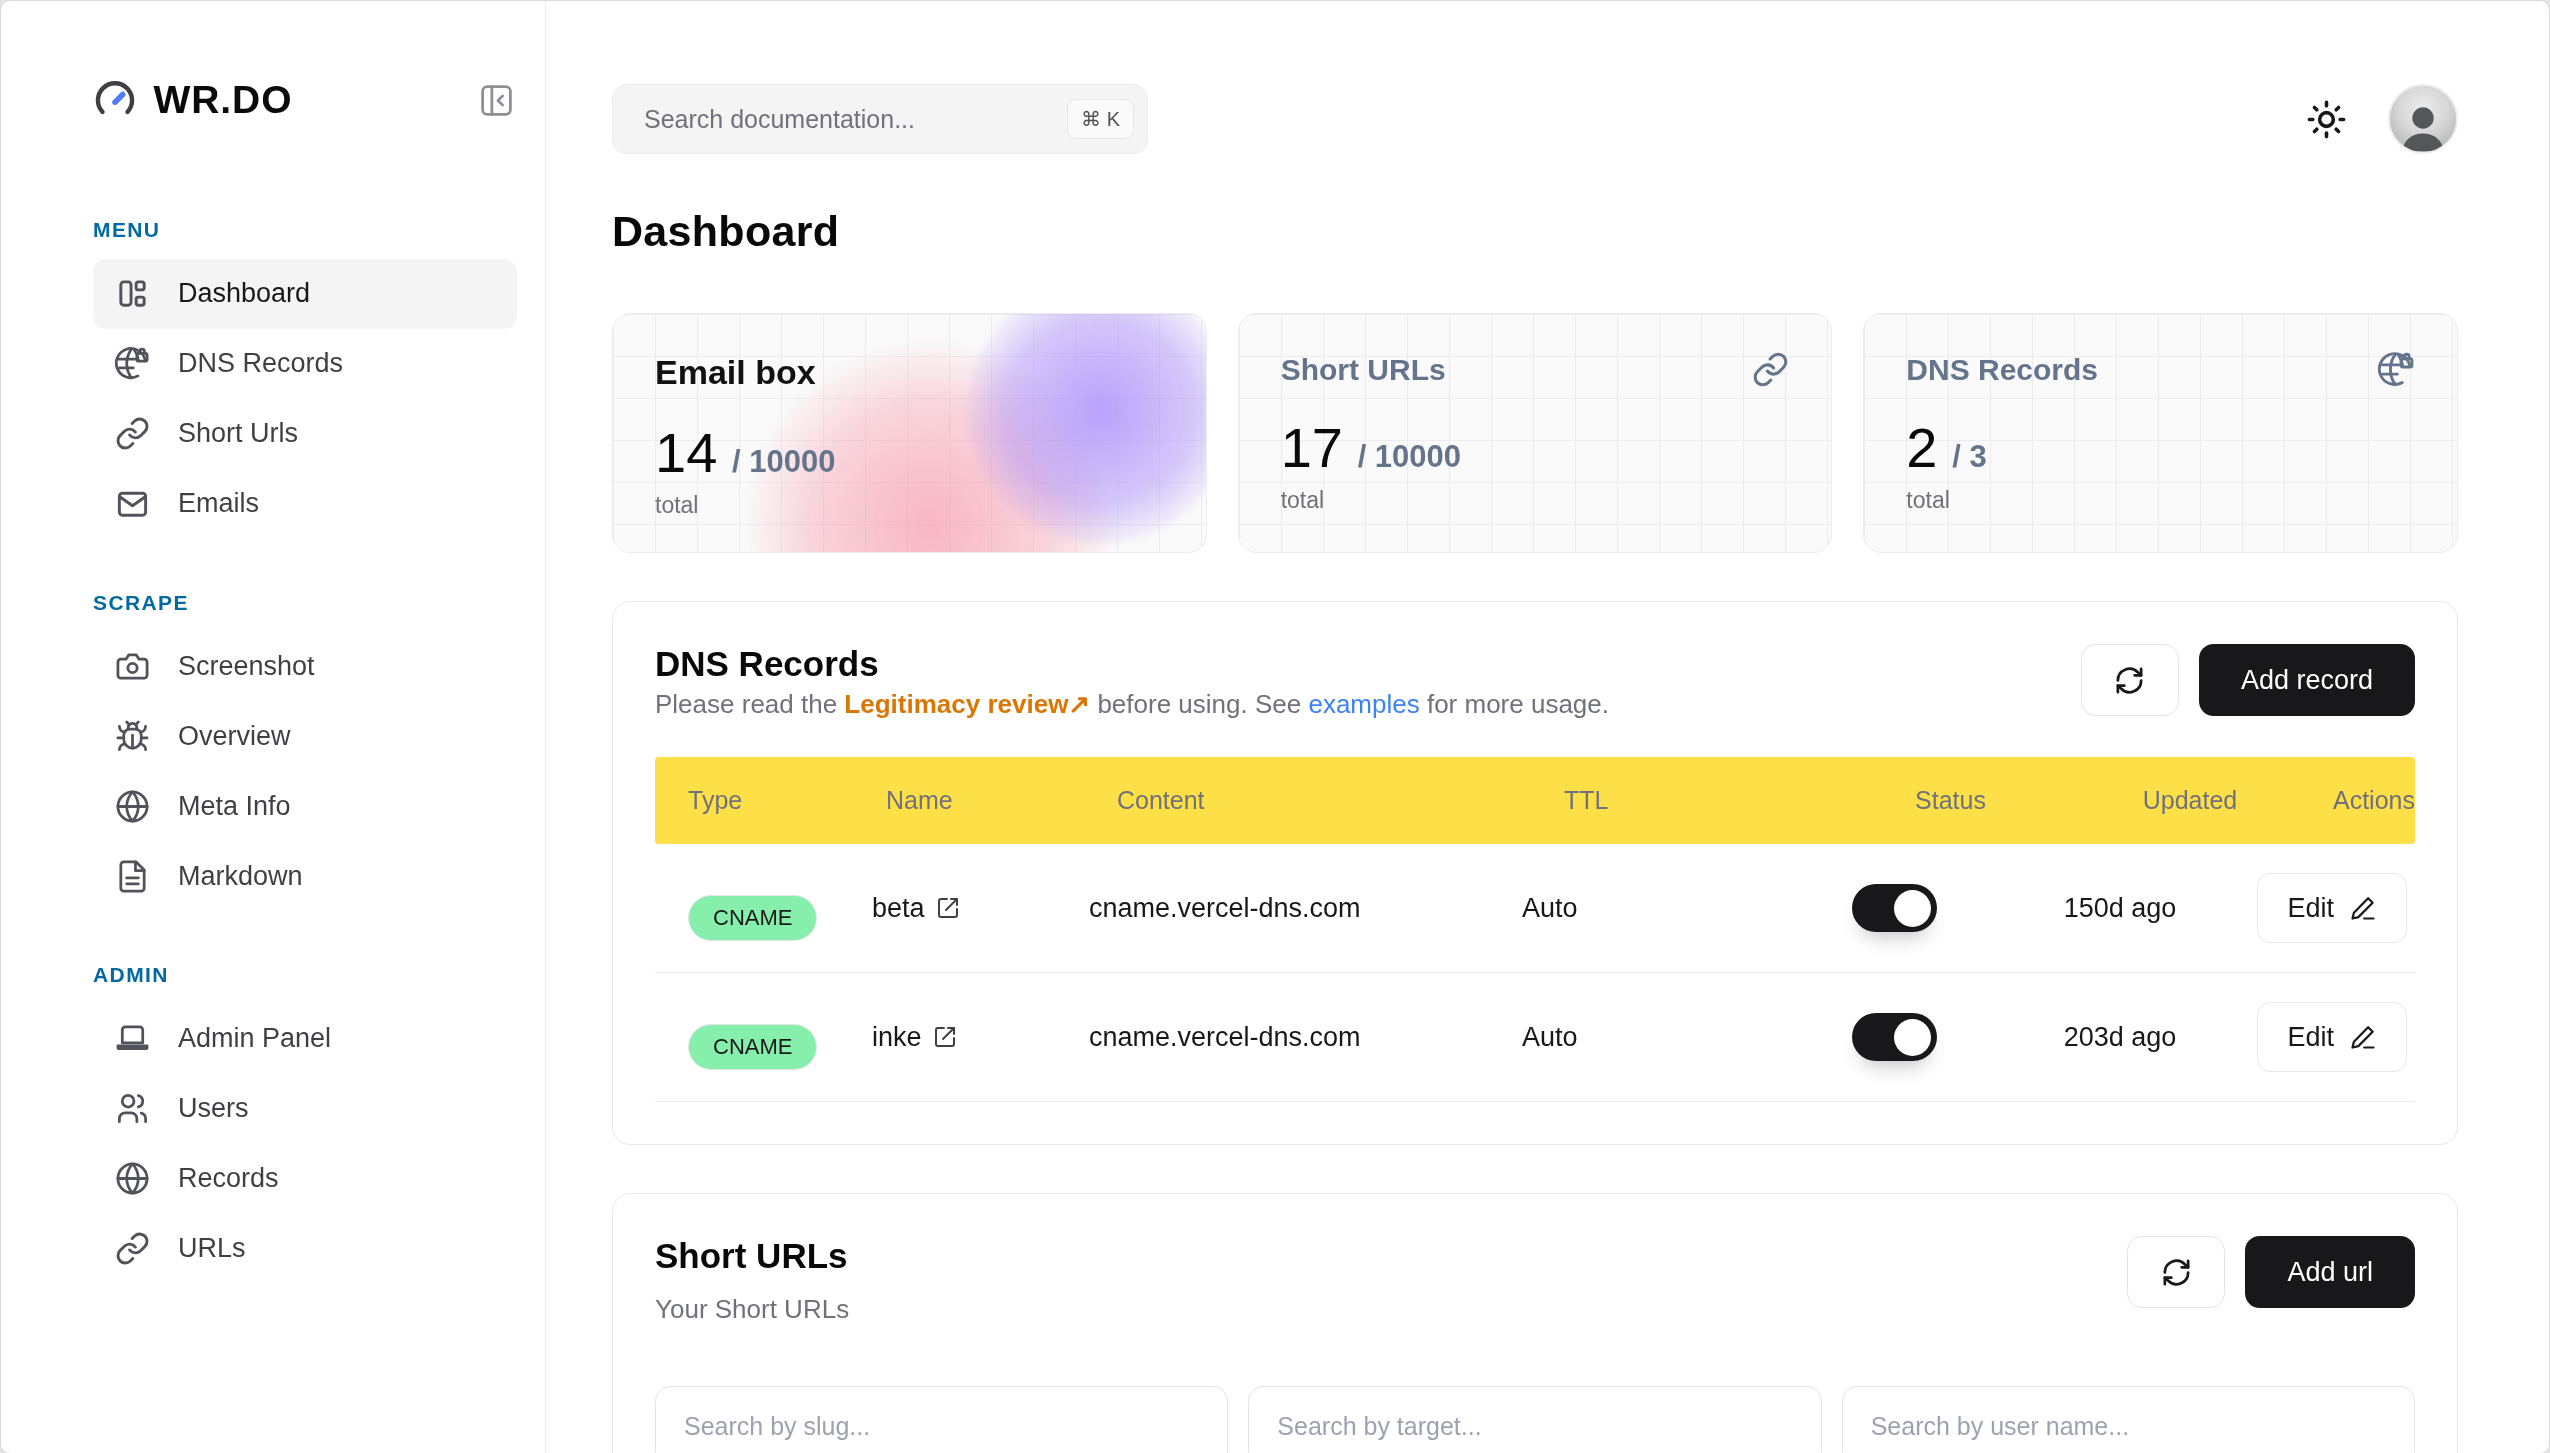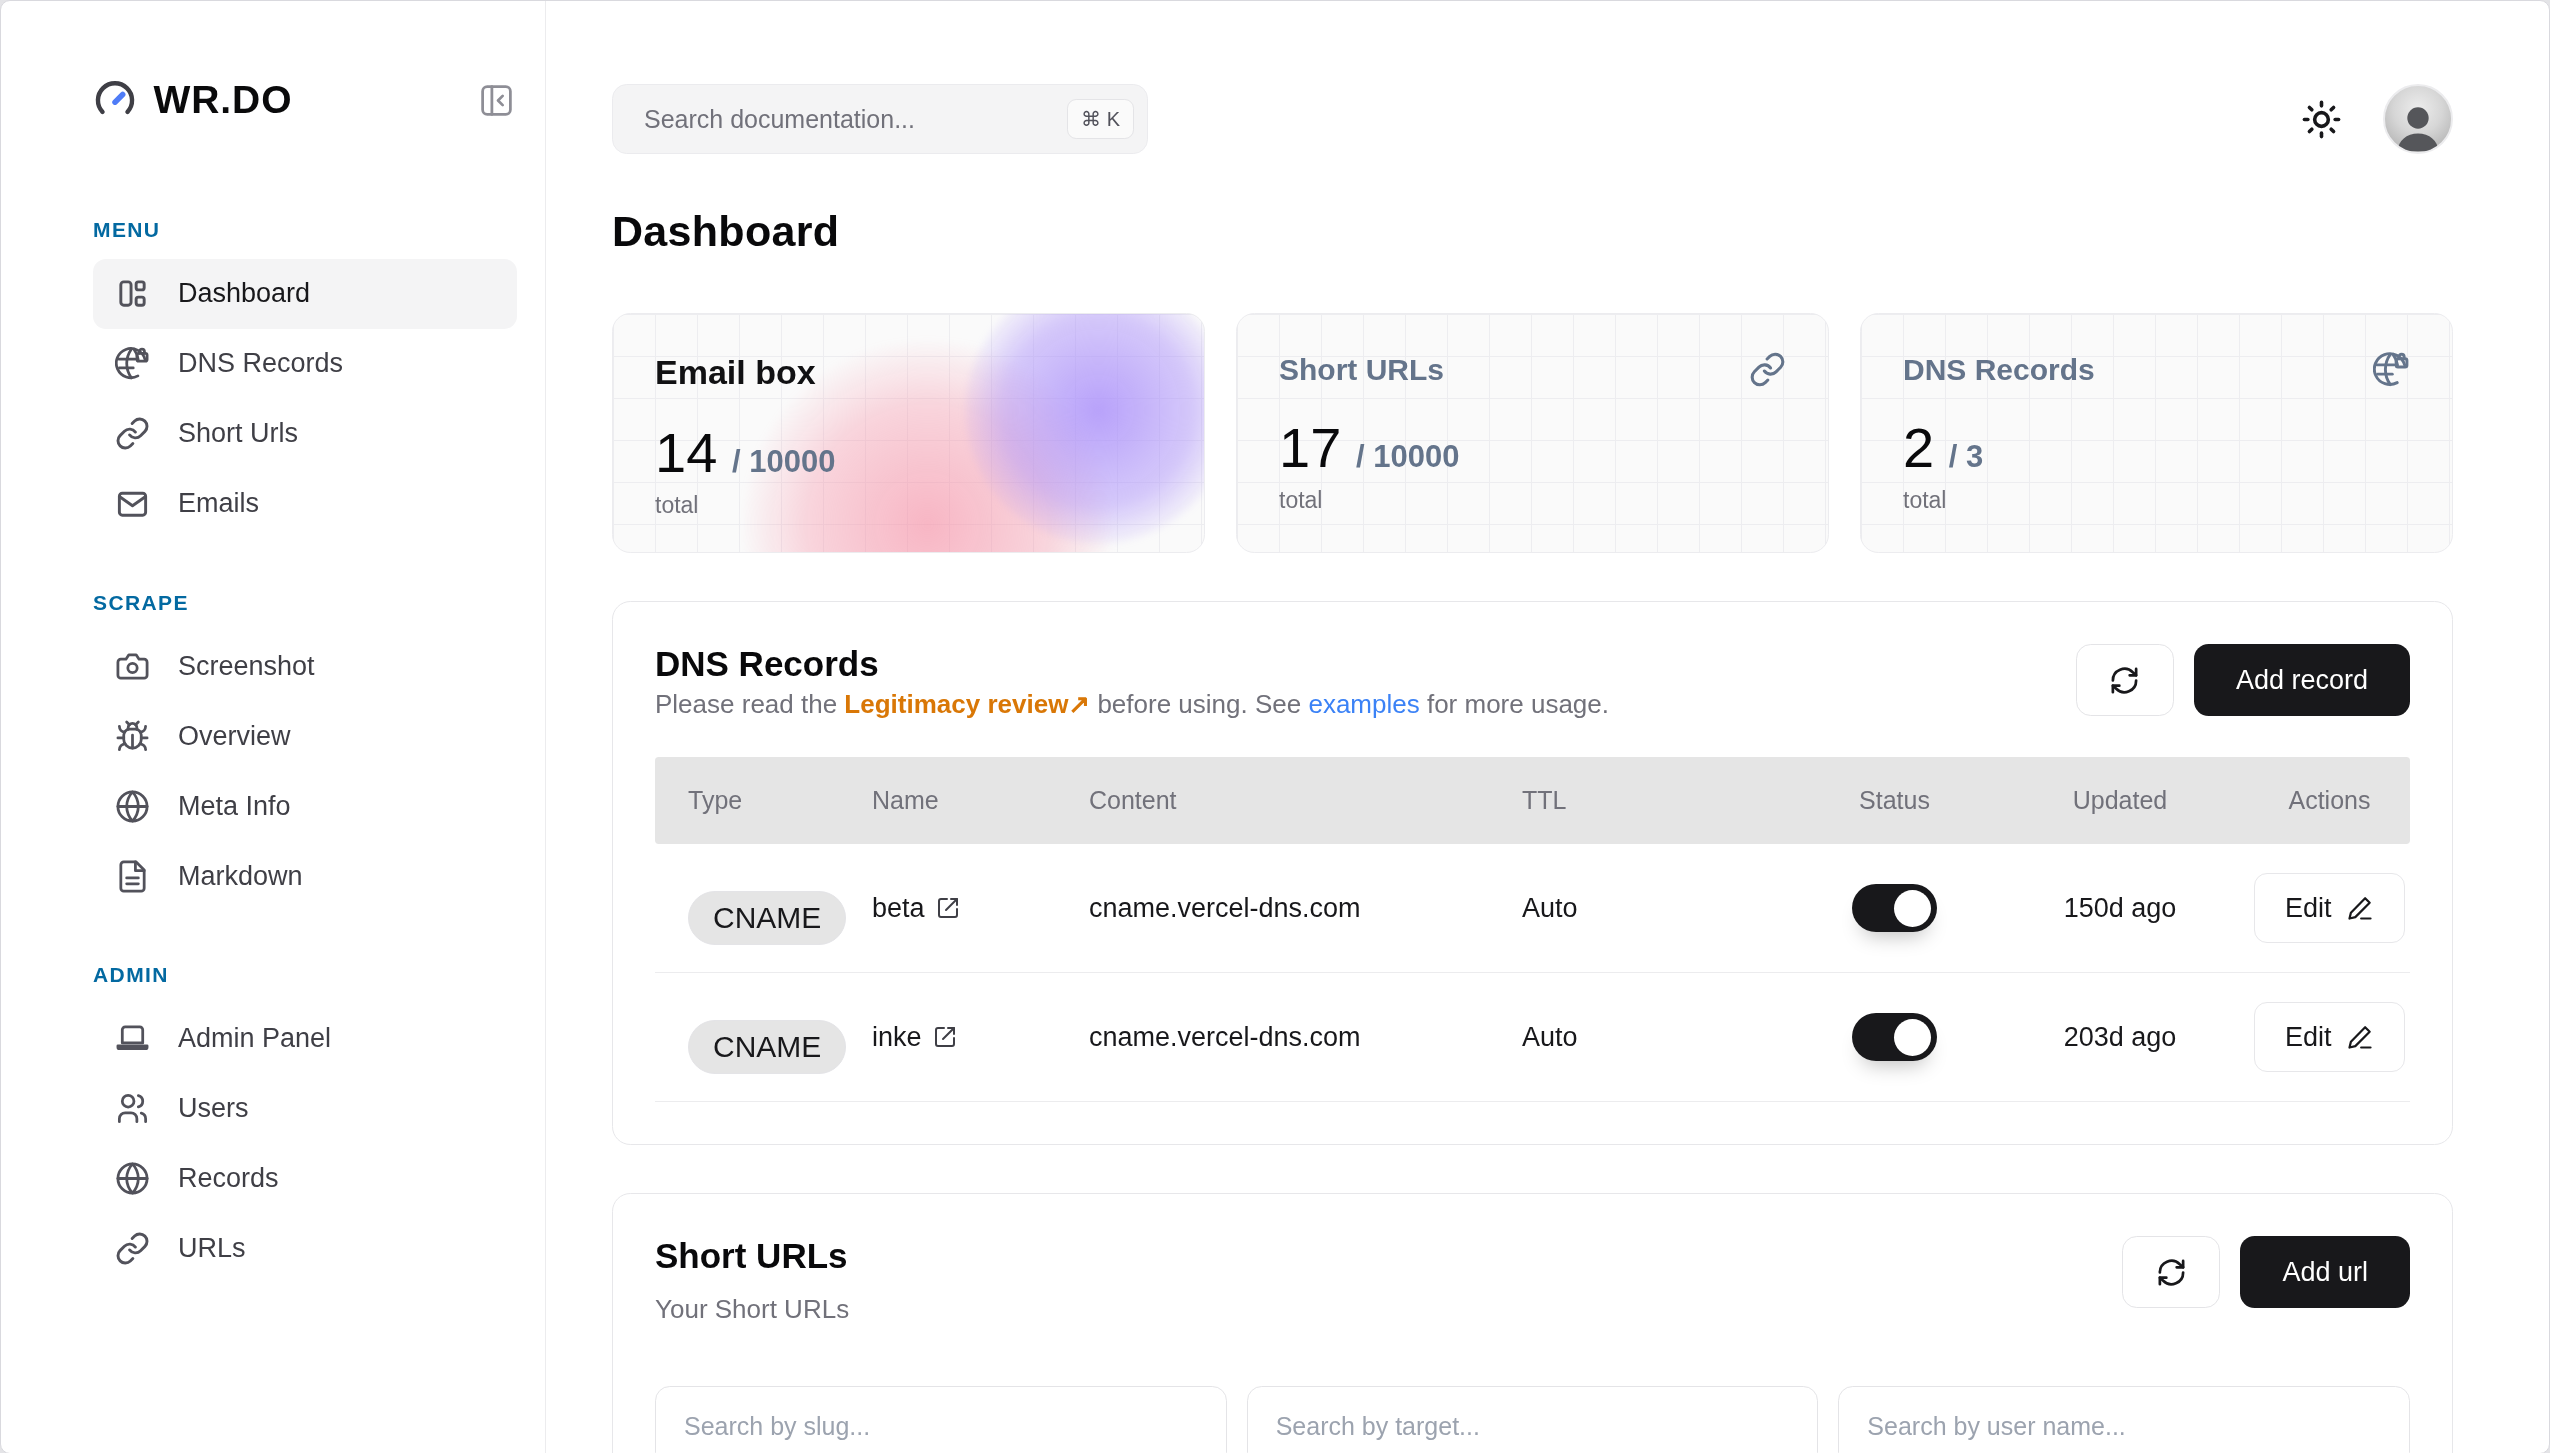--- a/index.html
+++ b/index.html
@@ -95,30 +95,30 @@
   }
   .btn-refresh svg { width:31px; height:31px; }
   .btn-primary {
     height:72px; padding:0 42px; background:#18181b; color:#fff; border:none; border-radius:14.7px;
     font-size:27px; font-weight:500; cursor:pointer; font-family:"Liberation Sans", sans-serif;
   }
 
   
   .table { margin-top:37px; }
   .tr { display:grid; grid-template-columns:217px 217px 433px 276px 193px 258px 1fr; align-items:center; }
-  .thead { background:#e5e5e5; height:87px; border-radius:3.7px; }
+  .thead { background:#fde047; height:87px; border-radius:3.7px;gap:14px; }
   .th { font-size:25px; font-weight:500; color:#71717a; }
   .th:first-child, .td:first-child { padding-left:33px; }
   .th.c, .td.c { text-align:center; justify-self:stretch; }
   .trow { height:129px; border-bottom:1.8px solid #ececee; }
   .trow:first-of-type { border-top:1.8px solid #ececee; }
   .td { font-size:27px; color:#18181b; }
   .badge {
     display:inline-block; border:1.8px solid #e4e4e7; border-radius:920px;
-    padding:9.2px 24px; font-size:30px; color:#18181b; background:#e5e5e5;margin-top:20px;
+    padding:9.2px 24px; font-size:22px; color:#18181b; background:#86efac;margin-top:20px;
   }
   .name-cell { display:flex; align-items:center; gap:11px; cursor:pointer; }
   .name-cell svg { width:24px; height:24px; color:#3f3f46; }
   .toggle { width:85px; height:48px; background:#18181b; border-radius:920px; position:relative; display:inline-block; cursor:pointer;
     box-shadow:0 13px 20px -9.2px rgba(0,0,0,.25); }
   .toggle .knob { position:absolute; top:5.5px; right:6.4px; width:37px; height:37px; background:#fff; border-radius:50%; }
   .td-status { display:flex; justify-content:center; }
   .td-updated { text-align:center; }
   .td-actions { display:flex; justify-content:center; }
   .btn-edit {

